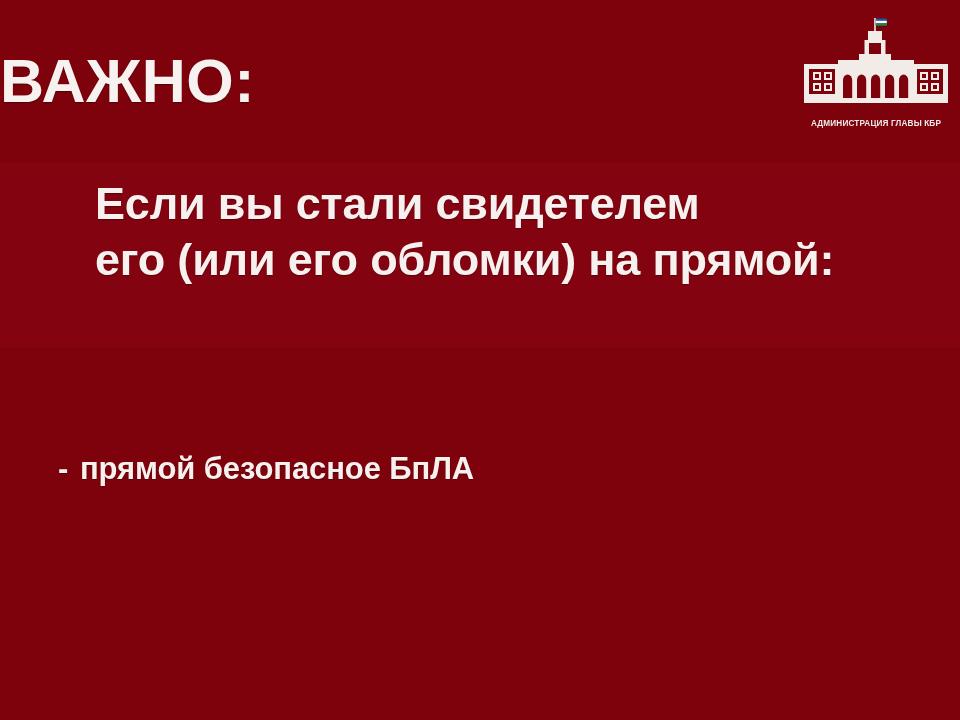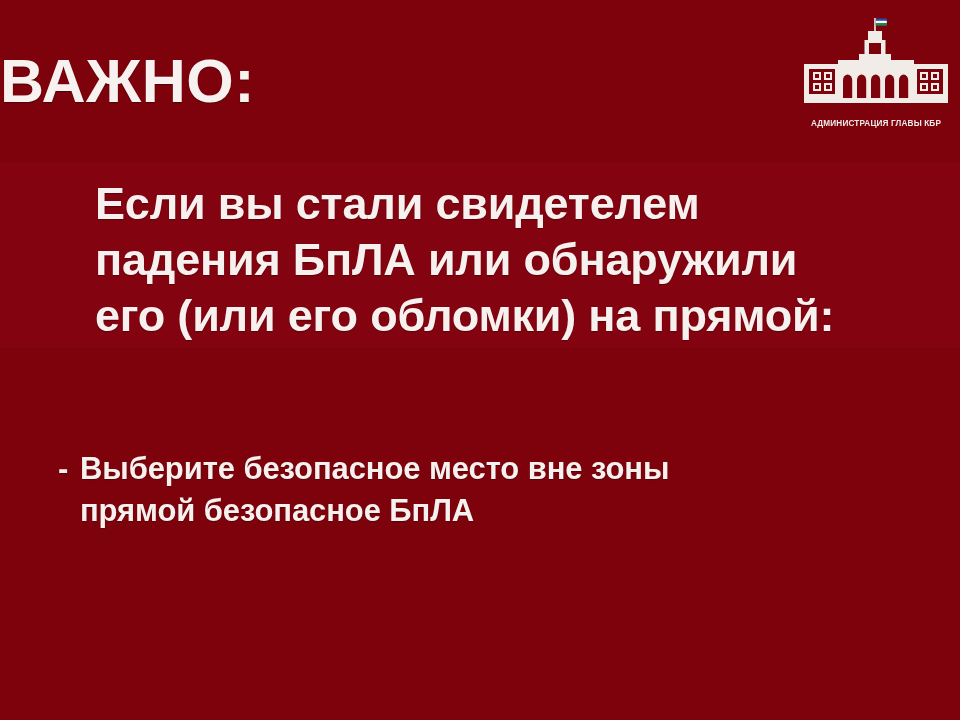--- a/index.html
+++ b/index.html
@@ -167,27 +167,25 @@
       <rect x="4" y="84" width="144" height="5" fill="#f2ece9"></rect>
     </svg>
 
     <div class="logo-caption">АДМИНИСТРАЦИЯ ГЛАВЫ КБР</div>
   </div>
 
   <div class="title">ВАЖНО:</div>
 
   <div class="lead">
     <span class="lead-line">Если вы стали свидетелем</span>
-    <span class="lead-line">падения БпЛА или обнаружили</span>
     <span class="lead-line">его (или его обломки) на прямой:</span>
   </div>
 
   <div class="bullets">
     <div class="bullet-row">
       <span class="bullet-dash">-</span>
       <span class="bullet-text">
-        <span class="bullet-line">Выберите безопасное место вне зоны</span>
         <span class="bullet-line">прямой безопасное БпЛА</span>
       </span>
     </div>
   </div>
 
 </div>
 
 </body></html>

